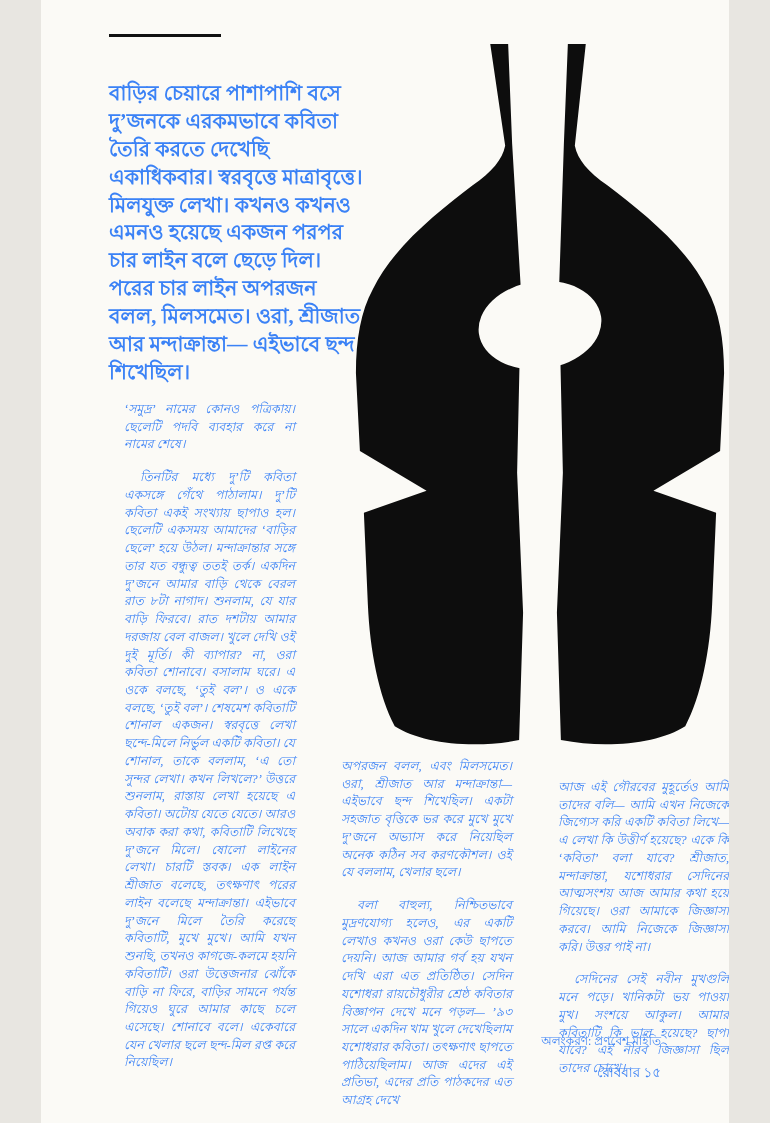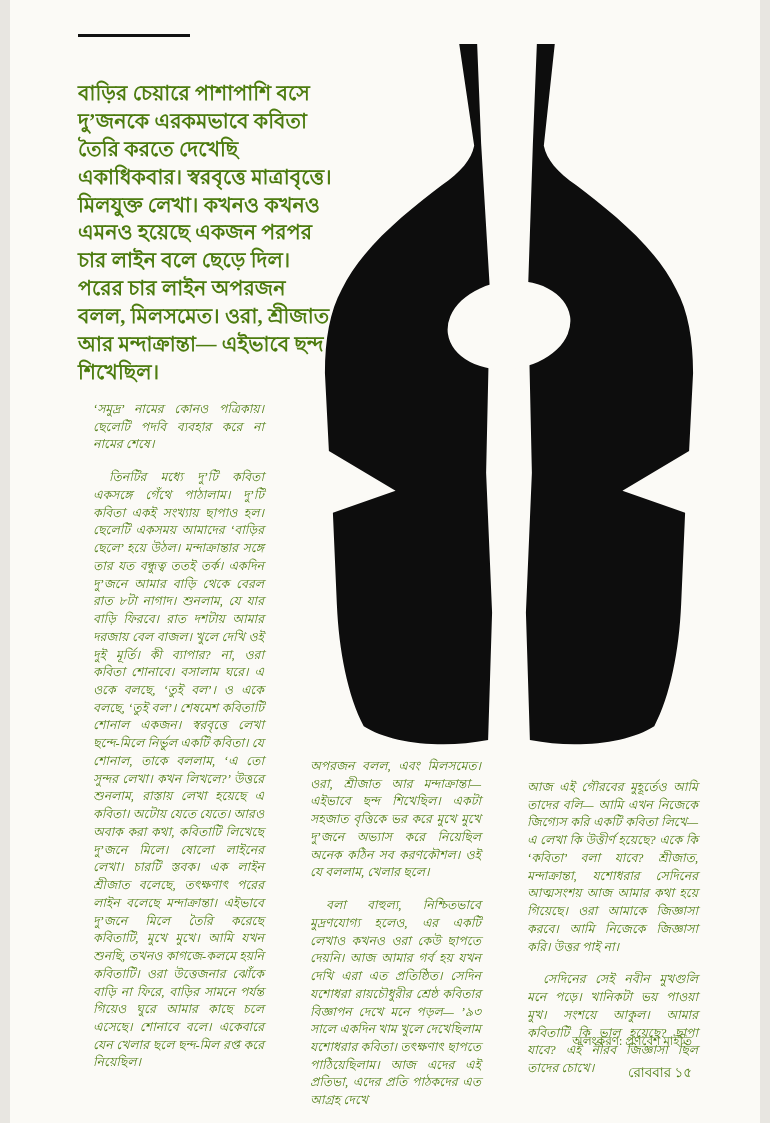--- a/index.html
+++ b/index.html
@@ -2,26 +2,26 @@
 <html><head>
 <meta charset="utf-8">
 <style>
   html, body {
     margin: 0;
     padding: 0;
     background: #e8e6e1;
   }
   .page {
     position: relative;
-    width: 750px;
+    width: 688px;
     height: 1123px;
     margin: 0 auto;
     background: #fbfaf6;
     font-family: "Liberation Serif", "DejaVu Serif", serif;
-    color: #4d7c0f;
+    color: #3b82f6;
     overflow: hidden;
   }
   .top-rule {
     position: absolute;
     left: 68px;
     top: 34px;
     width: 112px;
     height: 3px;
     background: #111;
   }

